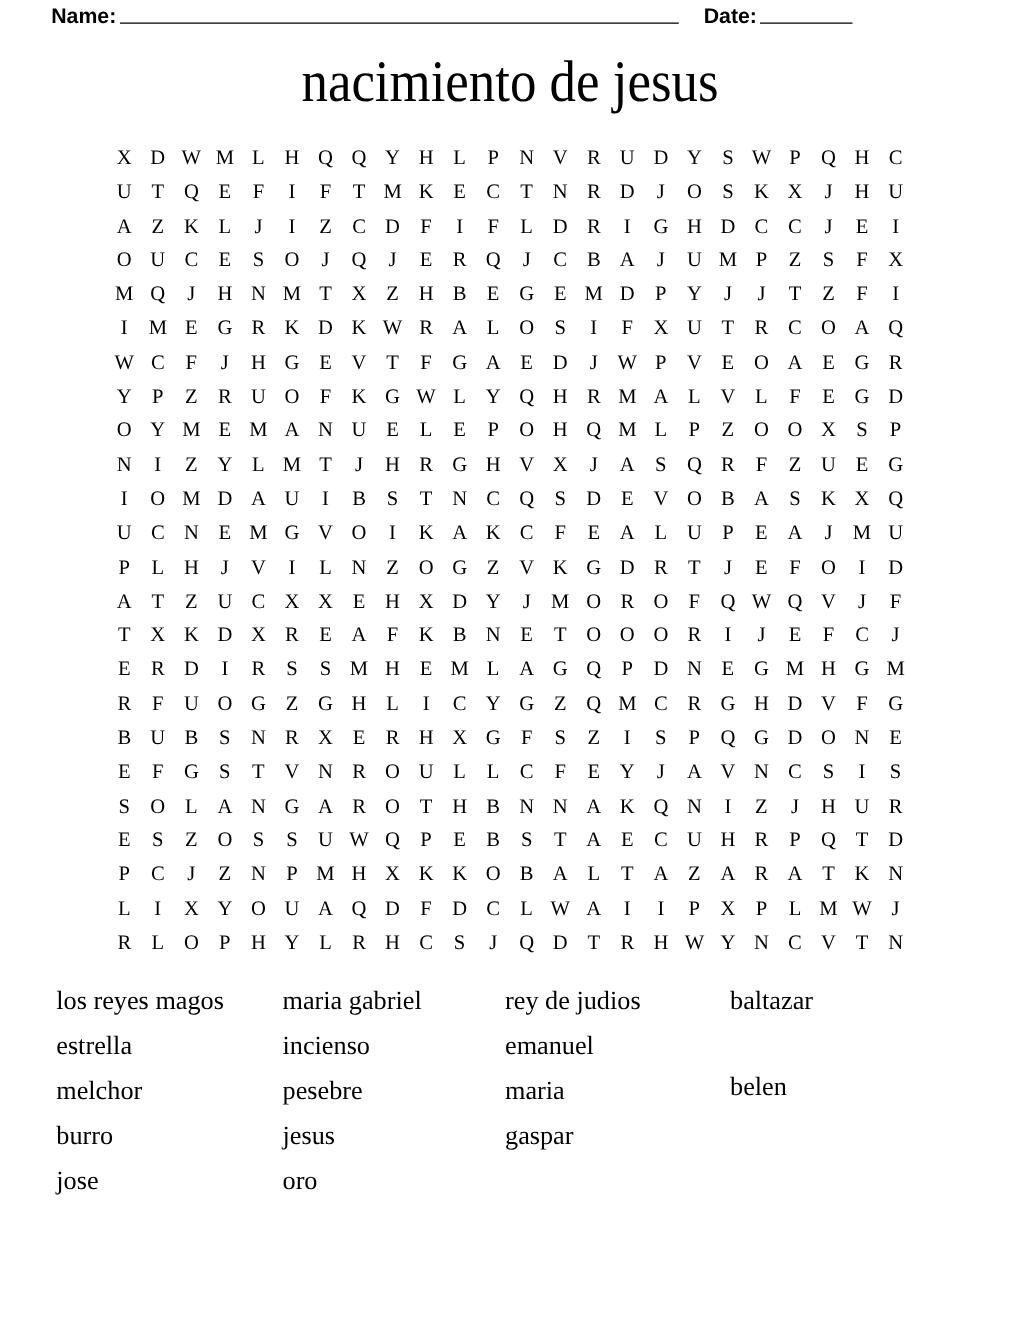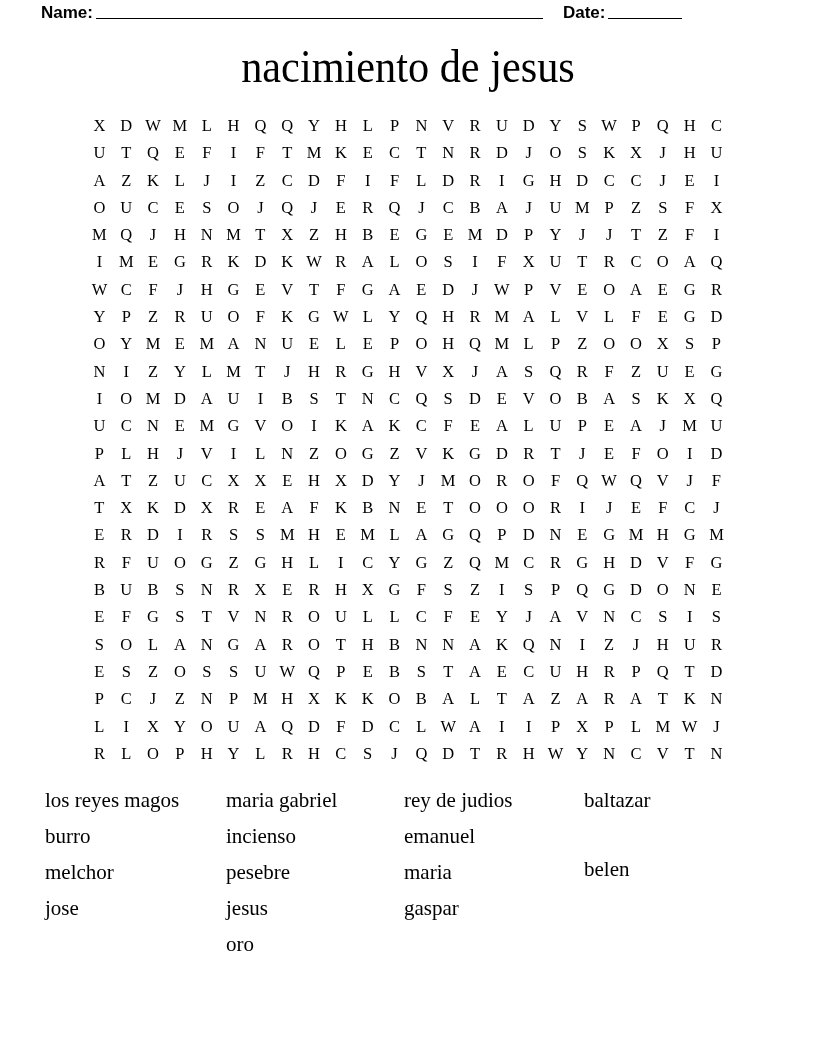--- a/index.html
+++ b/index.html
@@ -740,22 +740,23 @@
       <div class="grid-cell">C</div>
       <div class="grid-cell">V</div>
       <div class="grid-cell">T</div>
       <div class="grid-cell">N</div>
     </div>
   </div>
 
 <div class="wordlist" id="word-list">
     <div class="word-col word-col-1">
       <div class="word">los reyes magos</div>
+      <div class="word">estrella</div>
+      <div class="word">melchor</div>
       <div class="word">burro</div>
-      <div class="word">melchor</div>
       <div class="word">jose</div>
     </div>
     <div class="word-col word-col-2">
       <div class="word">maria gabriel</div>
       <div class="word">incienso</div>
       <div class="word">pesebre</div>
       <div class="word">jesus</div>
       <div class="word">oro</div>
     </div>
     <div class="word-col word-col-3">

